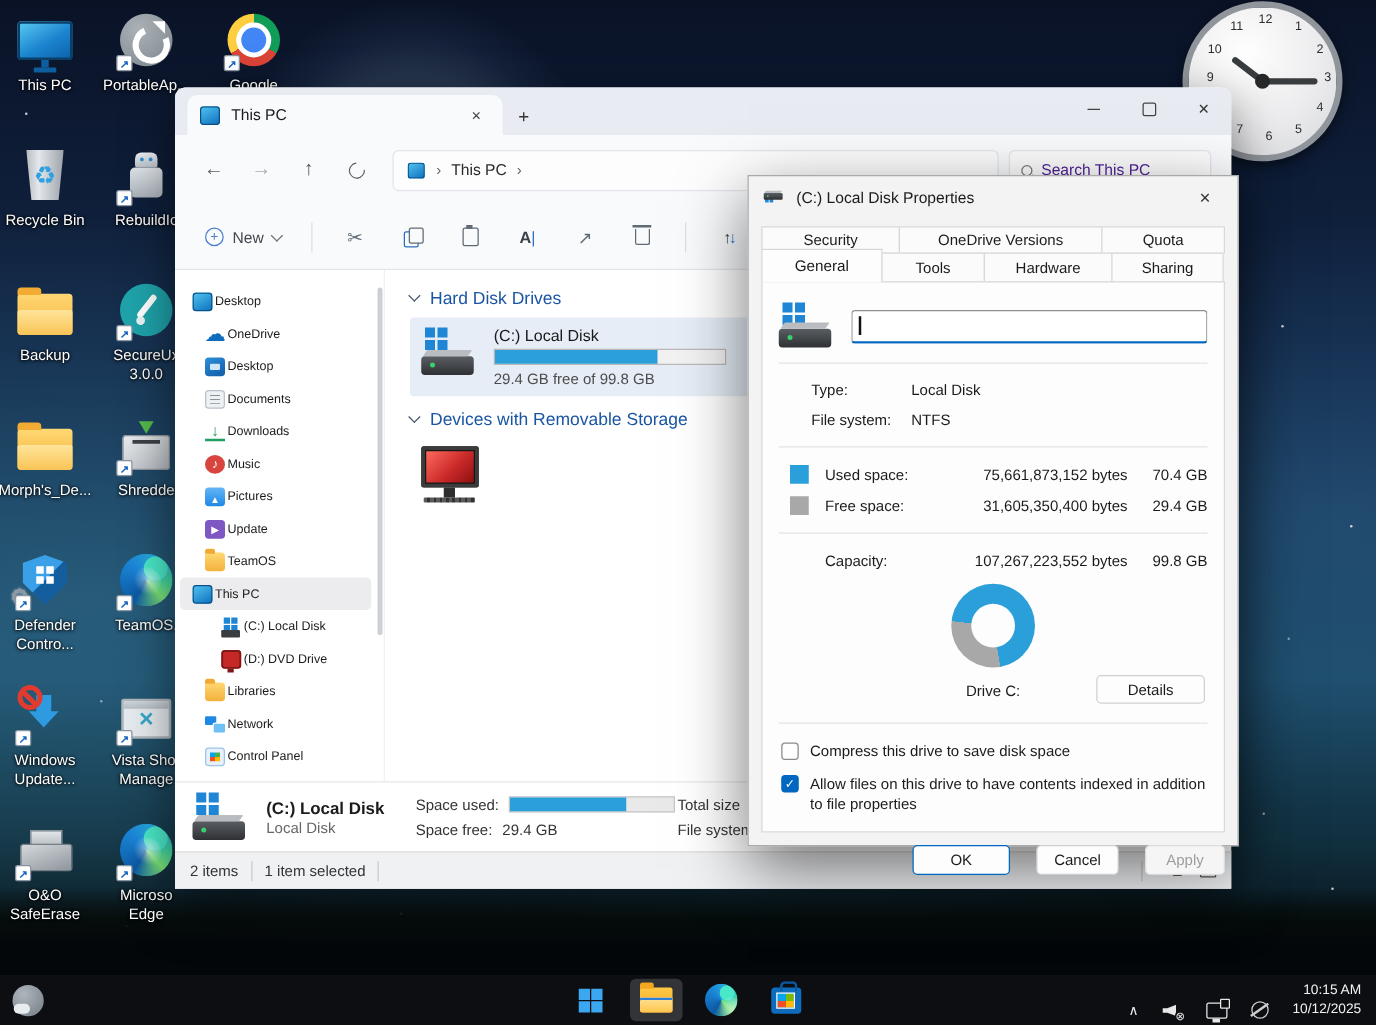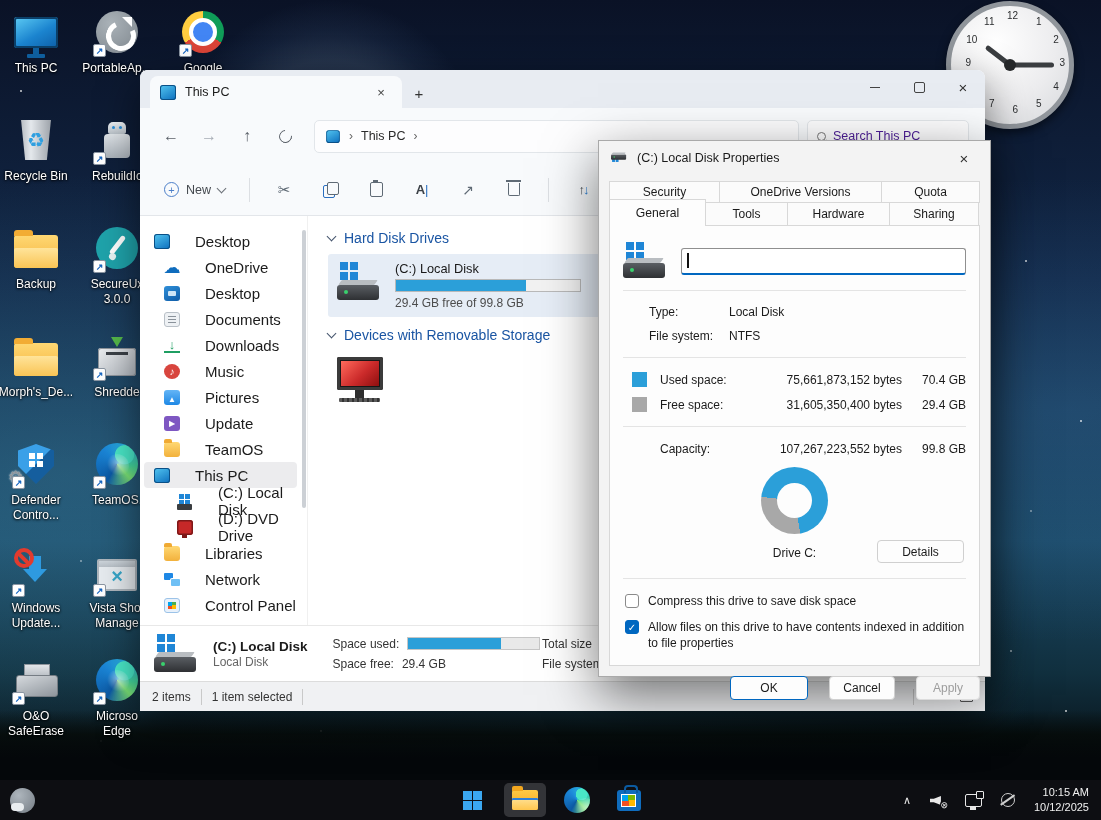--- a/index.html
+++ b/index.html
@@ -139,21 +139,21 @@
 .ti-rename::before{content:"A"}
 .ti-rename::after{content:"|";color:#2b6fc0;font-weight:normal}
 .ti-share{color:#5f6a75;font-size:14px}.ti-share::before{content:"↗"}
 .ti-del{position:relative;width:12px;height:13px;border:1.5px solid #5f6a75;border-top:none;border-radius:0 0 2px 2px}
 .ti-del::before{content:"";position:absolute;left:-3px;top:-3px;width:15px;height:1.5px;background:#5f6a75}
 .ti-sort{font-size:13px;letter-spacing:-2px}
 .ti-sort .u{color:#3c4147}.ti-sort .d{color:#2a7fd4}
 .ebody{flex:1;display:flex;min-height:0;background:#fff}
 .sidebar{width:168px;flex:none;padding:12px 6px 0 0;position:relative;overflow:hidden;border-right:1px solid #f0f0f0}
 .snav{list-style:none}
-.snav li{height:26px;display:flex;align-items:center;gap:25px;font-size:15px;padding-left:10px;border-radius:4px;margin:0 4px}
+.snav li{height:26px;display:flex;align-items:center;gap:2px;font-size:10px;padding-left:10px;border-radius:4px;margin:0 4px}
 .snav li.ind1{padding-left:20px}
 .snav li.ind2{padding-left:33px}
 .snav li.sel{background:#ececee}
 .sscroll{position:absolute;right:1px;top:14px;width:4px;height:278px;background:#ccd0d5;border-radius:2px}
 
 .ic{width:16px;height:15px;border-radius:3px;flex:none;position:relative;display:flex;align-items:center;justify-content:center;font-size:10px;color:#fff}
 .ic-desktop{background:linear-gradient(150deg,#53c6f1,#0c6ebd);box-shadow:inset 0 0 0 1px #0a4f86}
 .ic-onedrive{color:#0f6cbd;font-size:17px}.ic-onedrive::before{content:"☁"}
 .ic-desktopfolder{background:linear-gradient(150deg,#2f8fd8,#0f5ca8)}
 .ic-desktopfolder::before{content:"";width:8px;height:5px;background:#cfe6f7;border-radius:1px}
@@ -261,21 +261,21 @@
 .tb-app.active{background:rgba(255,255,255,.16)}
 .tb-start{width:19px;height:19px;position:relative}
 .tb-start::before{content:"";position:absolute;width:9px;height:9px;background:#3ba7f0;box-shadow:10px 0 0 #3ba7f0,0 10px 0 #3ba7f0,10px 10px 0 #3ba7f0}
 .tb-folder{width:26px;height:20px;border-radius:2px;background:linear-gradient(180deg,#ffca45,#f5a623);position:relative}
 .tb-folder::before{content:"";position:absolute;top:-4px;left:0;width:11px;height:5px;border-radius:2px 2px 0 0;background:#f3a71f}
 .tb-folder::after{content:"";position:absolute;bottom:0;left:0;width:100%;height:62%;border-radius:1px 1px 2px 2px;background:linear-gradient(180deg,#ffe195,#ffc64e);box-shadow:0 2px 0 #2f7fd6 inset}
 .tb-edge{width:26px;height:26px}
 .tb-store{width:24px;height:21px;background:#0f6cbd;border-radius:3px;position:relative;display:flex;align-items:center;justify-content:center}
 .tb-store::before{content:"";position:absolute;top:-5px;left:7px;width:10px;height:6px;border:2px solid #0b5aa0;border-bottom:none;border-radius:4px 4px 0 0}
 .tb-store::after{content:"";width:13px;height:11px;background:conic-gradient(#7fba00 0 25%,#ffb900 0 50%,#f25022 0 75%,#00a4ef 0);outline:1px solid #fff}
-.tray{margin-left:auto;display:flex;align-items:center;gap:19px;padding-right:12px;color:#e8e8e8}
+.tray{margin-left:auto;display:flex;align-items:flex-end;gap:19px;padding-right:12px;color:#e8e8e8}
 .tray-chev{font-size:11px}.tray-chev::before{content:"∧"}
 .tray-speaker{position:relative;width:16px;height:14px}
 .tray-speaker::before{content:"";position:absolute;left:0;top:3px;width:11px;height:9px;background:#e8e8e8;clip-path:polygon(0 30%,35% 30%,100% 0,100% 100%,35% 70%,0 70%)}
 .tray-speaker::after{content:"⊗";position:absolute;right:-2px;bottom:-3px;font-size:9px;color:#e8e8e8;background:#0d0e12;border-radius:50%}
 .tray-net{position:relative;width:17px;height:13px;border:1.5px solid #e8e8e8;border-radius:2px}
 .tray-net::before{content:"";position:absolute;left:4px;bottom:-4px;width:6px;height:2.5px;background:#e8e8e8}
 .tray-net::after{content:"";position:absolute;right:-3px;top:-4px;width:6px;height:6px;background:#0d0e12;border:1.5px solid #e8e8e8;border-radius:1px}
 .tray-globe{position:relative;width:14px;height:14px;border:1.5px solid #cfcfcf;border-radius:50%}
 .tray-globe::before{content:"";position:absolute;left:-3px;top:5px;width:17px;height:1.5px;background:#cfcfcf;transform:rotate(-35deg)}
 .tray-clock{text-align:right;font-size:11px;line-height:1.35;color:#f0f0f0}

